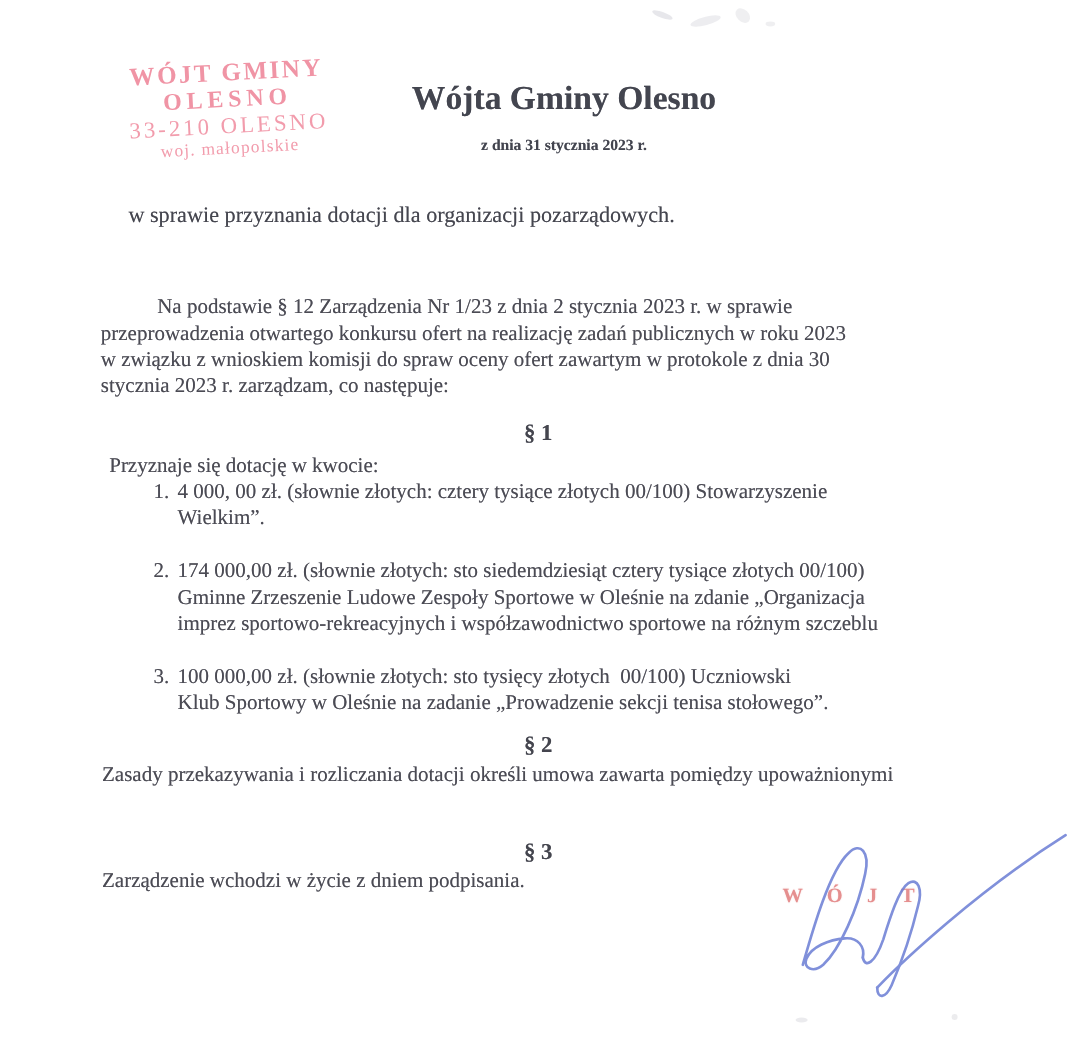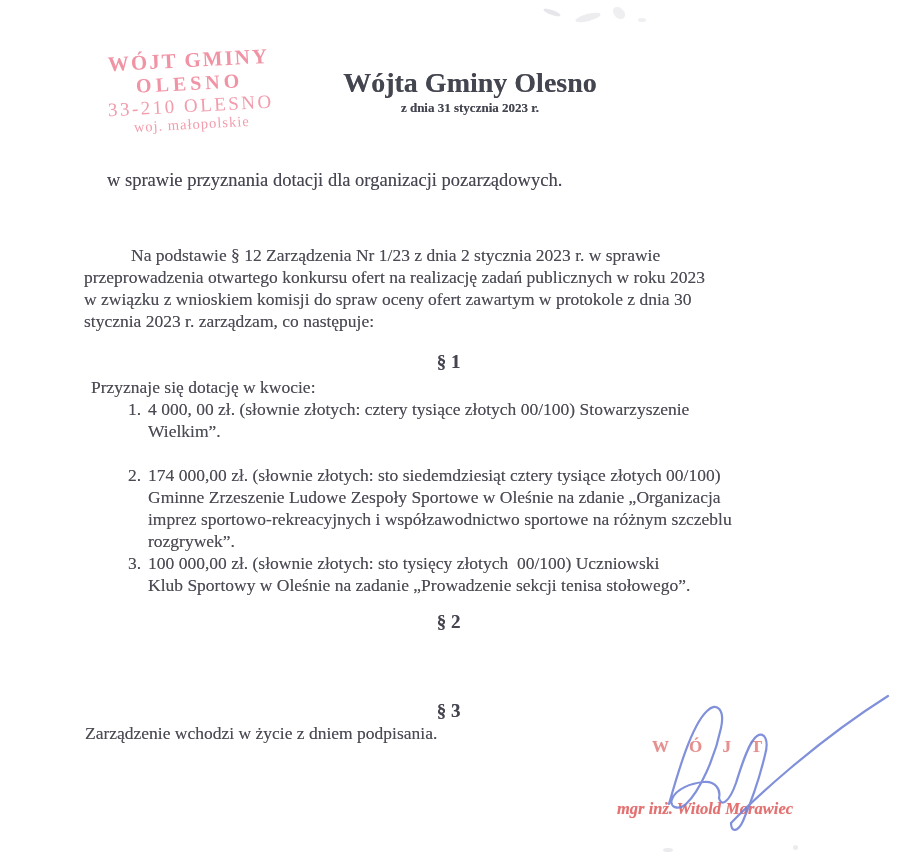--- a/index.html
+++ b/index.html
@@ -25,21 +25,21 @@
   }
   .stamp-l1{font-weight:700;font-size:21px;letter-spacing:2px;}
   .stamp-l2{font-weight:700;font-size:20px;letter-spacing:4px;margin-top:2px;}
   .stamp-l3{font-weight:400;font-size:19px;letter-spacing:2.5px;margin-top:3px;color:#f194a6;}
   .stamp-l4{font-weight:400;font-size:14.5px;letter-spacing:1px;margin-top:2px;color:#f194a6;}
 
   
   .title-block{position:absolute;left:320px;top:64px;width:300px;text-align:center;color:#43454f;}
   .title-main{font-size:22px;font-weight:700;letter-spacing:.3px;}
   .title-sub{font-size:28px;font-weight:700;margin-top:3px;}
-  .title-date{font-size:13px;font-weight:700;margin-top:1px;}
+  .title-date{font-size:13px;font-weight:700;margin-top:14px;}
 
   .subject{position:absolute;left:107px;top:170px;font-size:18.5px;font-weight:400;color:#45464f;}
 
   .intro{position:absolute;left:84px;top:244px;font-size:17.5px;line-height:22px;color:#4b4b54;}
   .intro .line:first-child{padding-left:47px;}
 
   .sec-center{position:absolute;left:85px;width:727px;text-align:center;font-size:19px;font-weight:700;color:#44454e;}
   .h1{top:351px;} .h2{top:611px;} .h3{top:700px;}
 
   .lead{position:absolute;left:91px;top:377px;font-size:17.5px;color:#4b4b54;}
@@ -112,41 +112,40 @@
       <div class="line">Wielkim”.</div>
     </div>
   </div>
 
   <div class="list-item item-2 doc-text">
     <span class="num line">2.</span>
     <div class="lines">
       <div class="line">174 000,00 zł. (słownie złotych: sto siedemdziesiąt cztery tysiące złotych 00/100)</div>
       <div class="line">Gminne Zrzeszenie Ludowe Zespoły Sportowe w Oleśnie na zdanie „Organizacja</div>
       <div class="line">imprez sportowo-rekreacyjnych i współzawodnictwo sportowe na różnym szczeblu</div>
-      <div class="line">rozgrywek”.</div>
     </div>
   </div>
 
   <div class="list-item item-3 doc-text">
     <span class="num line">3.</span>
     <div class="lines">
       <div class="line">100 000,00 zł. (słownie złotych: sto tysięcy złotych  00/100) Uczniowski</div>
       <div class="line">Klub Sportowy w Oleśnie na zadanie „Prowadzenie sekcji tenisa stołowego”.</div>
     </div>
   </div>
 
   <div class="sec-center h2 line doc-text">§ 2</div>
   <div class="sec2-text doc-text">
+    <div class="line">Zasady przekazywania i rozliczania dotacji określi umowa zawarta pomiędzy upoważnionymi</div>
   </div>
 
   <div class="sec-center h3 line doc-text">§ 3</div>
   <div class="sec3-text line doc-text">Zarządzenie wchodzi w życie z dniem podpisania.</div>
 
   <div class="sig-title line">W Ó J T</div>
-  <div class="sig-name line">mgr inż. Witold Morawiec</div>
 
   <svg class="sig-ink" width="309" height="176" viewBox="0 0 309 176" xmlns="http://www.w3.org/2000/svg">
     <g fill="none" stroke="#6f81d6" stroke-width="2.2" stroke-linecap="round" opacity="0.88">
       <path d="M 79 114 C 87 86 101 36 117 21 C 127 11 135 20 131 38 C 125 67 110 101 96 114 C 88 121 79 117 82 109 C 86 99 101 93 114 92 C 125 91 131 99 129 108"></path>
       <path d="M 129 108 C 131 117 139 113 146 93 C 151 77 159 51 167 46 C 175 41 179 51 175 65 C 169 90 159 117 153 131 C 148 142 141 143 141 133"></path>
       <path d="M 141 133 C 162 111 225 52 298 6"></path>
     </g>
   </svg>
 
   <div class="speck sp1"></div>

